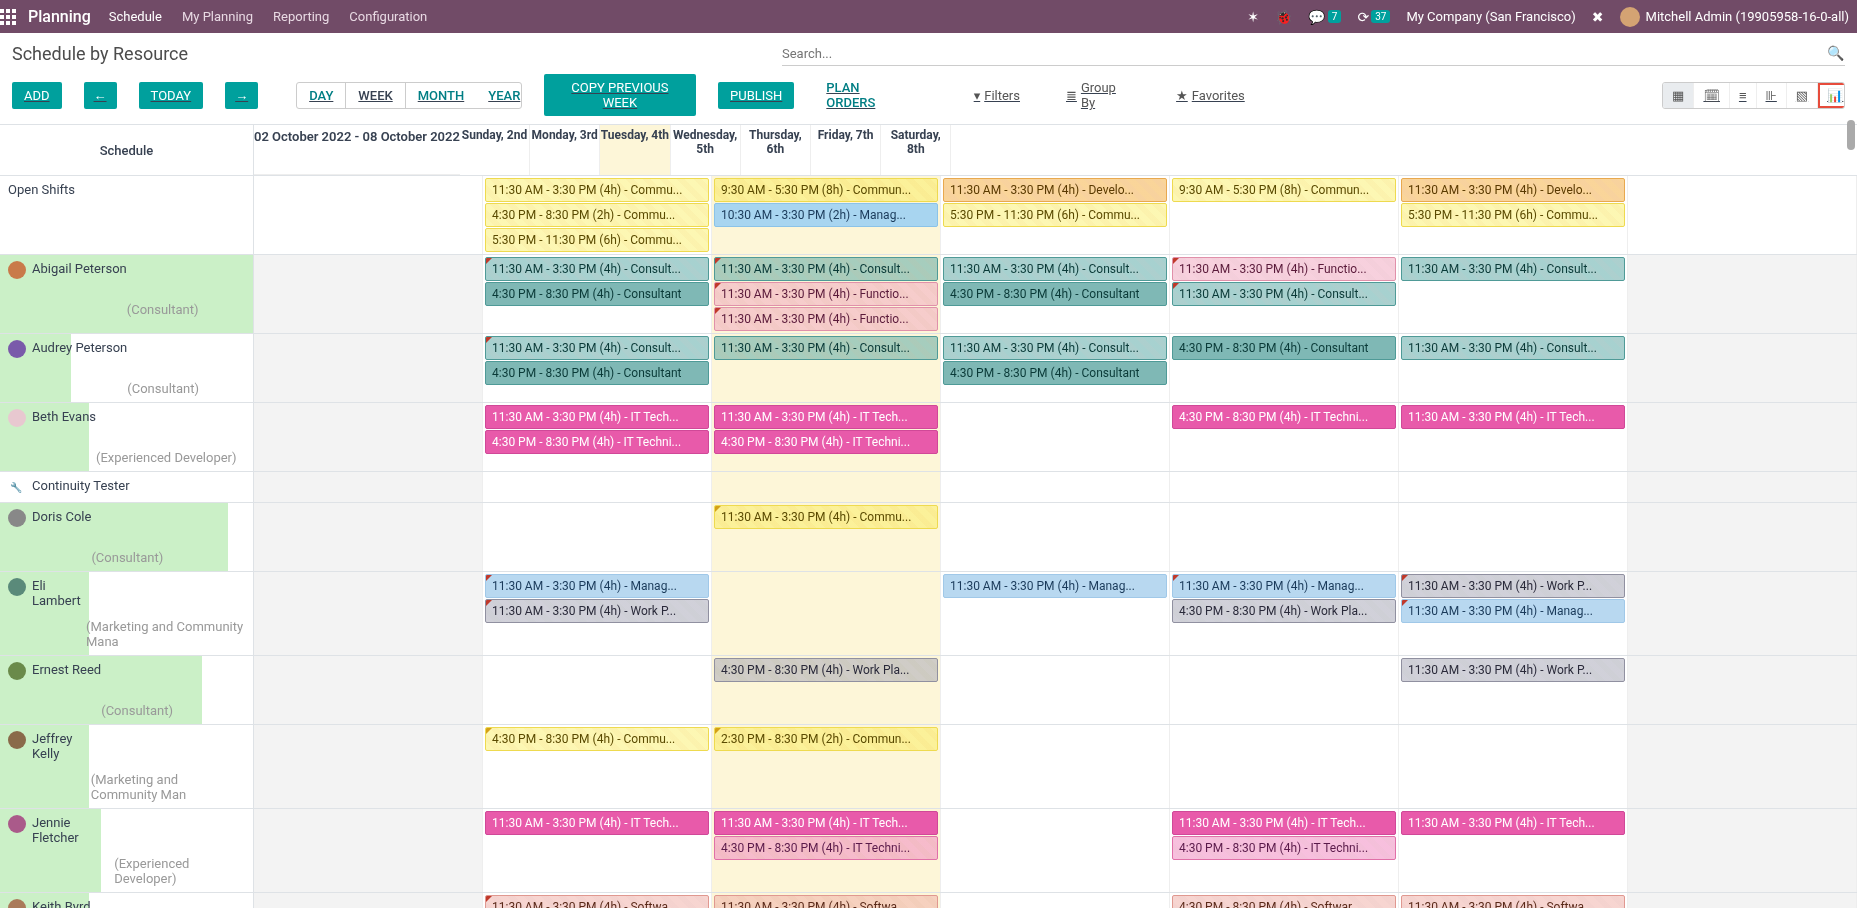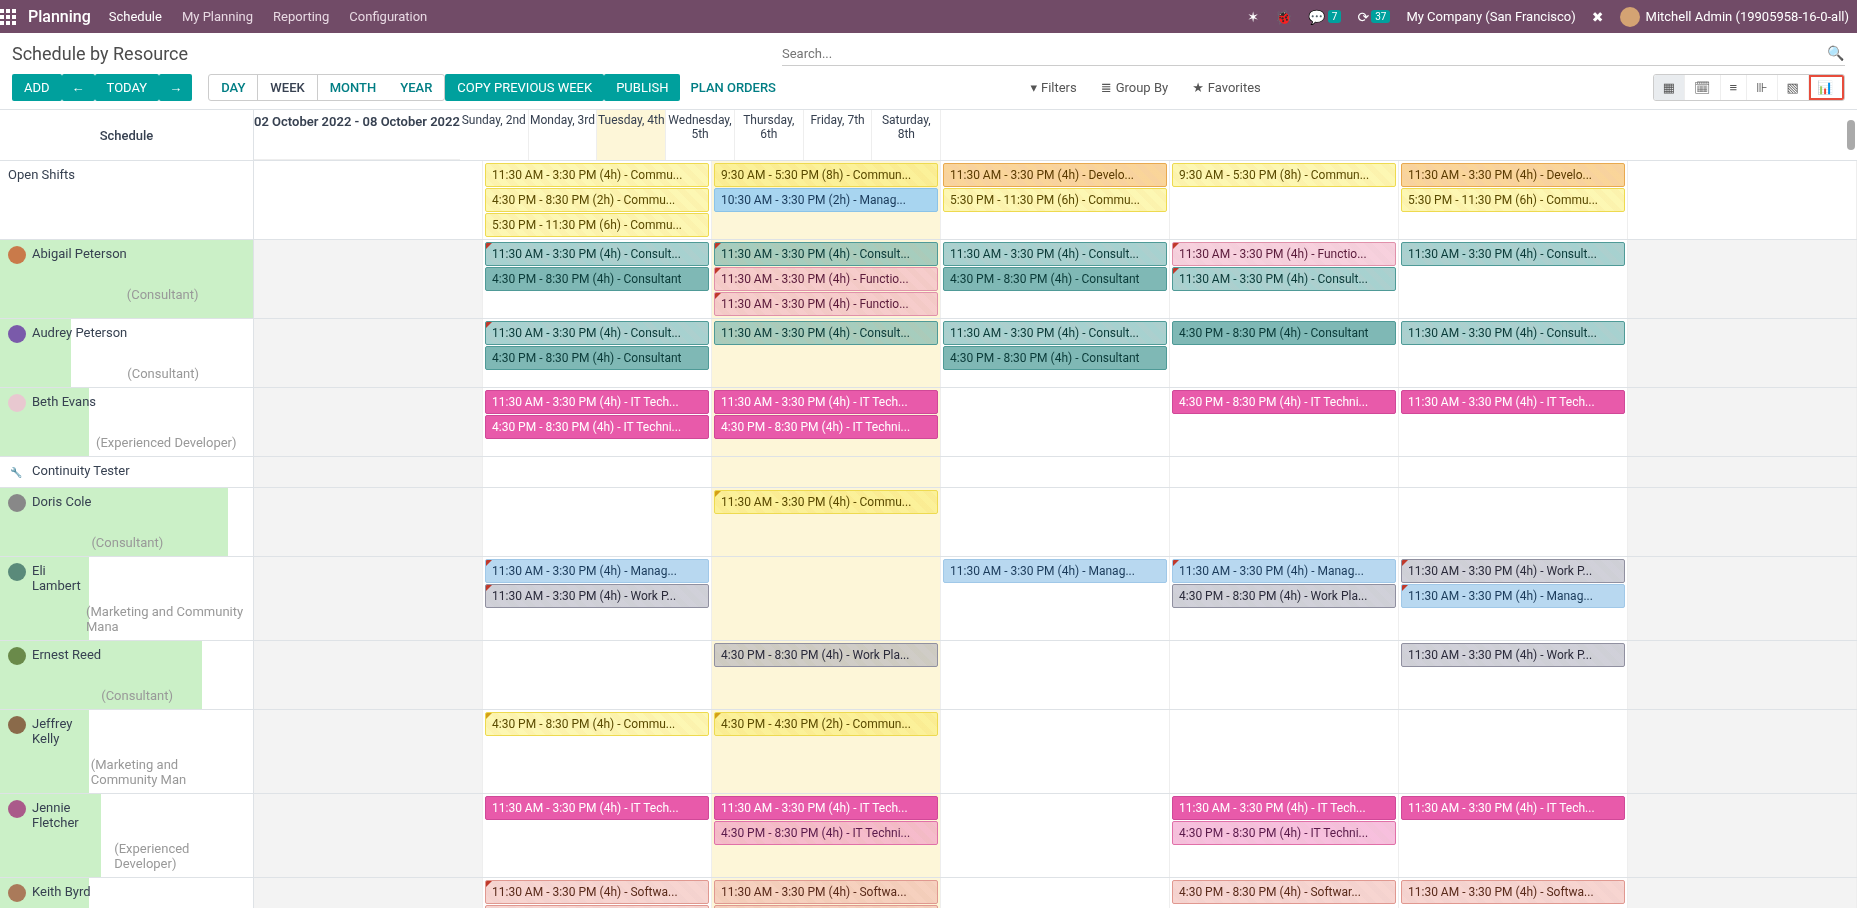--- a/index.html
+++ b/index.html
@@ -19,21 +19,21 @@
 .navbar .company, .navbar .user { font-size: 13px; margin: 0 8px; cursor: pointer; display:flex; align-items:center; }
 
 
 .cp { padding: 8px 12px 0; }
 .cp-row1 { display: flex; align-items: center; }
 .cp-title { font-size: 18px; color: #4c4c4c; flex: 0 0 770px; }
 .cp-search { flex: 1; display: flex; align-items: center; border-bottom: 1px solid #ccc; padding: 4px 0; }
 .cp-search input { flex: 1; border: none; outline: none; font-size: 13px; background: transparent; }
 .cp-search .search-icon { color: #888; font-size: 14px; margin-left: 8px; }
 
-.cp-row2 { display: flex; align-items: center; margin-top: 8px; gap: 0; }
+.cp-row2 { display: flex; align-items: center; margin-top: 8px; gap: 22px; text-decoration: underline; }
 .btn { border: none; padding: 6px 12px; font-size: 13px; cursor: pointer; border-radius: 2px; }
 .btn-teal { background: #00A09D; color: #fff; }
 .btn-arrow { padding: 6px 10px; }
 .txt-link { color: #017e84; padding: 6px 10px; cursor: pointer; font-weight: 500; }
 .range-btns { display: flex; border: 1px solid #ccc; border-radius: 3px; overflow: hidden; margin-left: 16px; }
 .range-btns span { padding: 5px 12px; cursor: pointer; color: #017e84; font-weight: 500; }
 .range-btns span.active { background: #fff; color: #374151; border-left: 1px solid #ccc; border-right: 1px solid #ccc; }
 .cp-spacer { flex: 1; }
 .cp-filter { margin: 0 12px; color: #555; cursor: pointer; display:flex; align-items:center; gap:4px; }
 .view-btns { display: flex; border: 1px solid #ccc; border-radius: 3px; overflow: hidden; }
@@ -41,21 +41,21 @@
 .view-btns span.active { background: #e9ecef; }
 .view-btns span.hl { outline: 2px solid #e74c3c; outline-offset: -2px; }
 
 
 .gantt { margin-top: 8px; border-top: 1px solid #dee2e6; }
 .gantt-header { display: flex; border-bottom: 1px solid #dee2e6; }
 .gcol-resource { width: 254px; flex-shrink: 0; border-right: 1px solid #dee2e6; display:flex; align-items:center; justify-content:center; font-weight: 500; height: 50px; }
 .gcol-days { flex: 1; display: flex; flex-direction: row; }
 .gcol-range { text-align: center; font-weight: 600; padding: 4px 0; border-bottom: 1px solid #eee; }
 .gcol-daynames { display: flex; }
-.gcol-daynames span { flex: 1; text-align: center; padding: 3px 0; border-right: 1px solid #eee; font-size: 12px; }
+.gcol-daynames span { flex: 1; text-align: center; padding: 3px 0; border-right: 1px solid #eee; font-size: 12px; font-weight: bold; }
 .gcol-daynames span:nth-child(3) { background: #fdf6d8; }
 
 .gantt-body { position: relative; }
 .grow { display: flex; border-bottom: 1px solid #dee2e6; min-height: 30px; }
 .gres { width: 254px; flex-shrink: 0; border-right: 1px solid #dee2e6; padding: 6px 8px; display:flex; align-items:flex-start; position:relative; }
 .gres .avatar { width: 18px; height: 18px; border-radius: 50%; background: #bbb; margin-right: 6px; flex-shrink: 0; display:flex; align-items:center; justify-content:center; font-size:10px; }
 .gres .name { font-size: 13px; }
 .gres .role { color: #999; font-size: 13px; margin-top: 41px; }
 .gres .progress { position:absolute; top:0; left:0; height:100%; background: #a8e6a1; opacity: 0.6; z-index:-1; }
 
@@ -385,21 +385,21 @@
           <div class="avatar" style="background: rgb(138, 106, 74);"></div>
           <span class="name">Jeffrey Kelly </span>
           <span class="role">(Marketing and Community Man</span>
         </div>
         <div class="gdays">
           <div class="gcell off"></div>
           <div class="gcell">
             <div class="pill c-yellow corner-y">4:30 PM - 8:30 PM (4h) - Commu...</div>
           </div>
           <div class="gcell today">
-            <div class="pill c-yellow corner-y">4:30 PM - 4:30 PM (2h) - Commun...</div>
+            <div class="pill c-yellow corner-y">2:30 PM - 8:30 PM (2h) - Commun...</div>
           </div>
           <div class="gcell"></div>
           <div class="gcell"></div>
           <div class="gcell"></div>
           <div class="gcell off"></div>
         </div>
       </div>
       <div class="grow">
         <div class="gres">
           <div class="progress" style="width: 40%;"></div>

